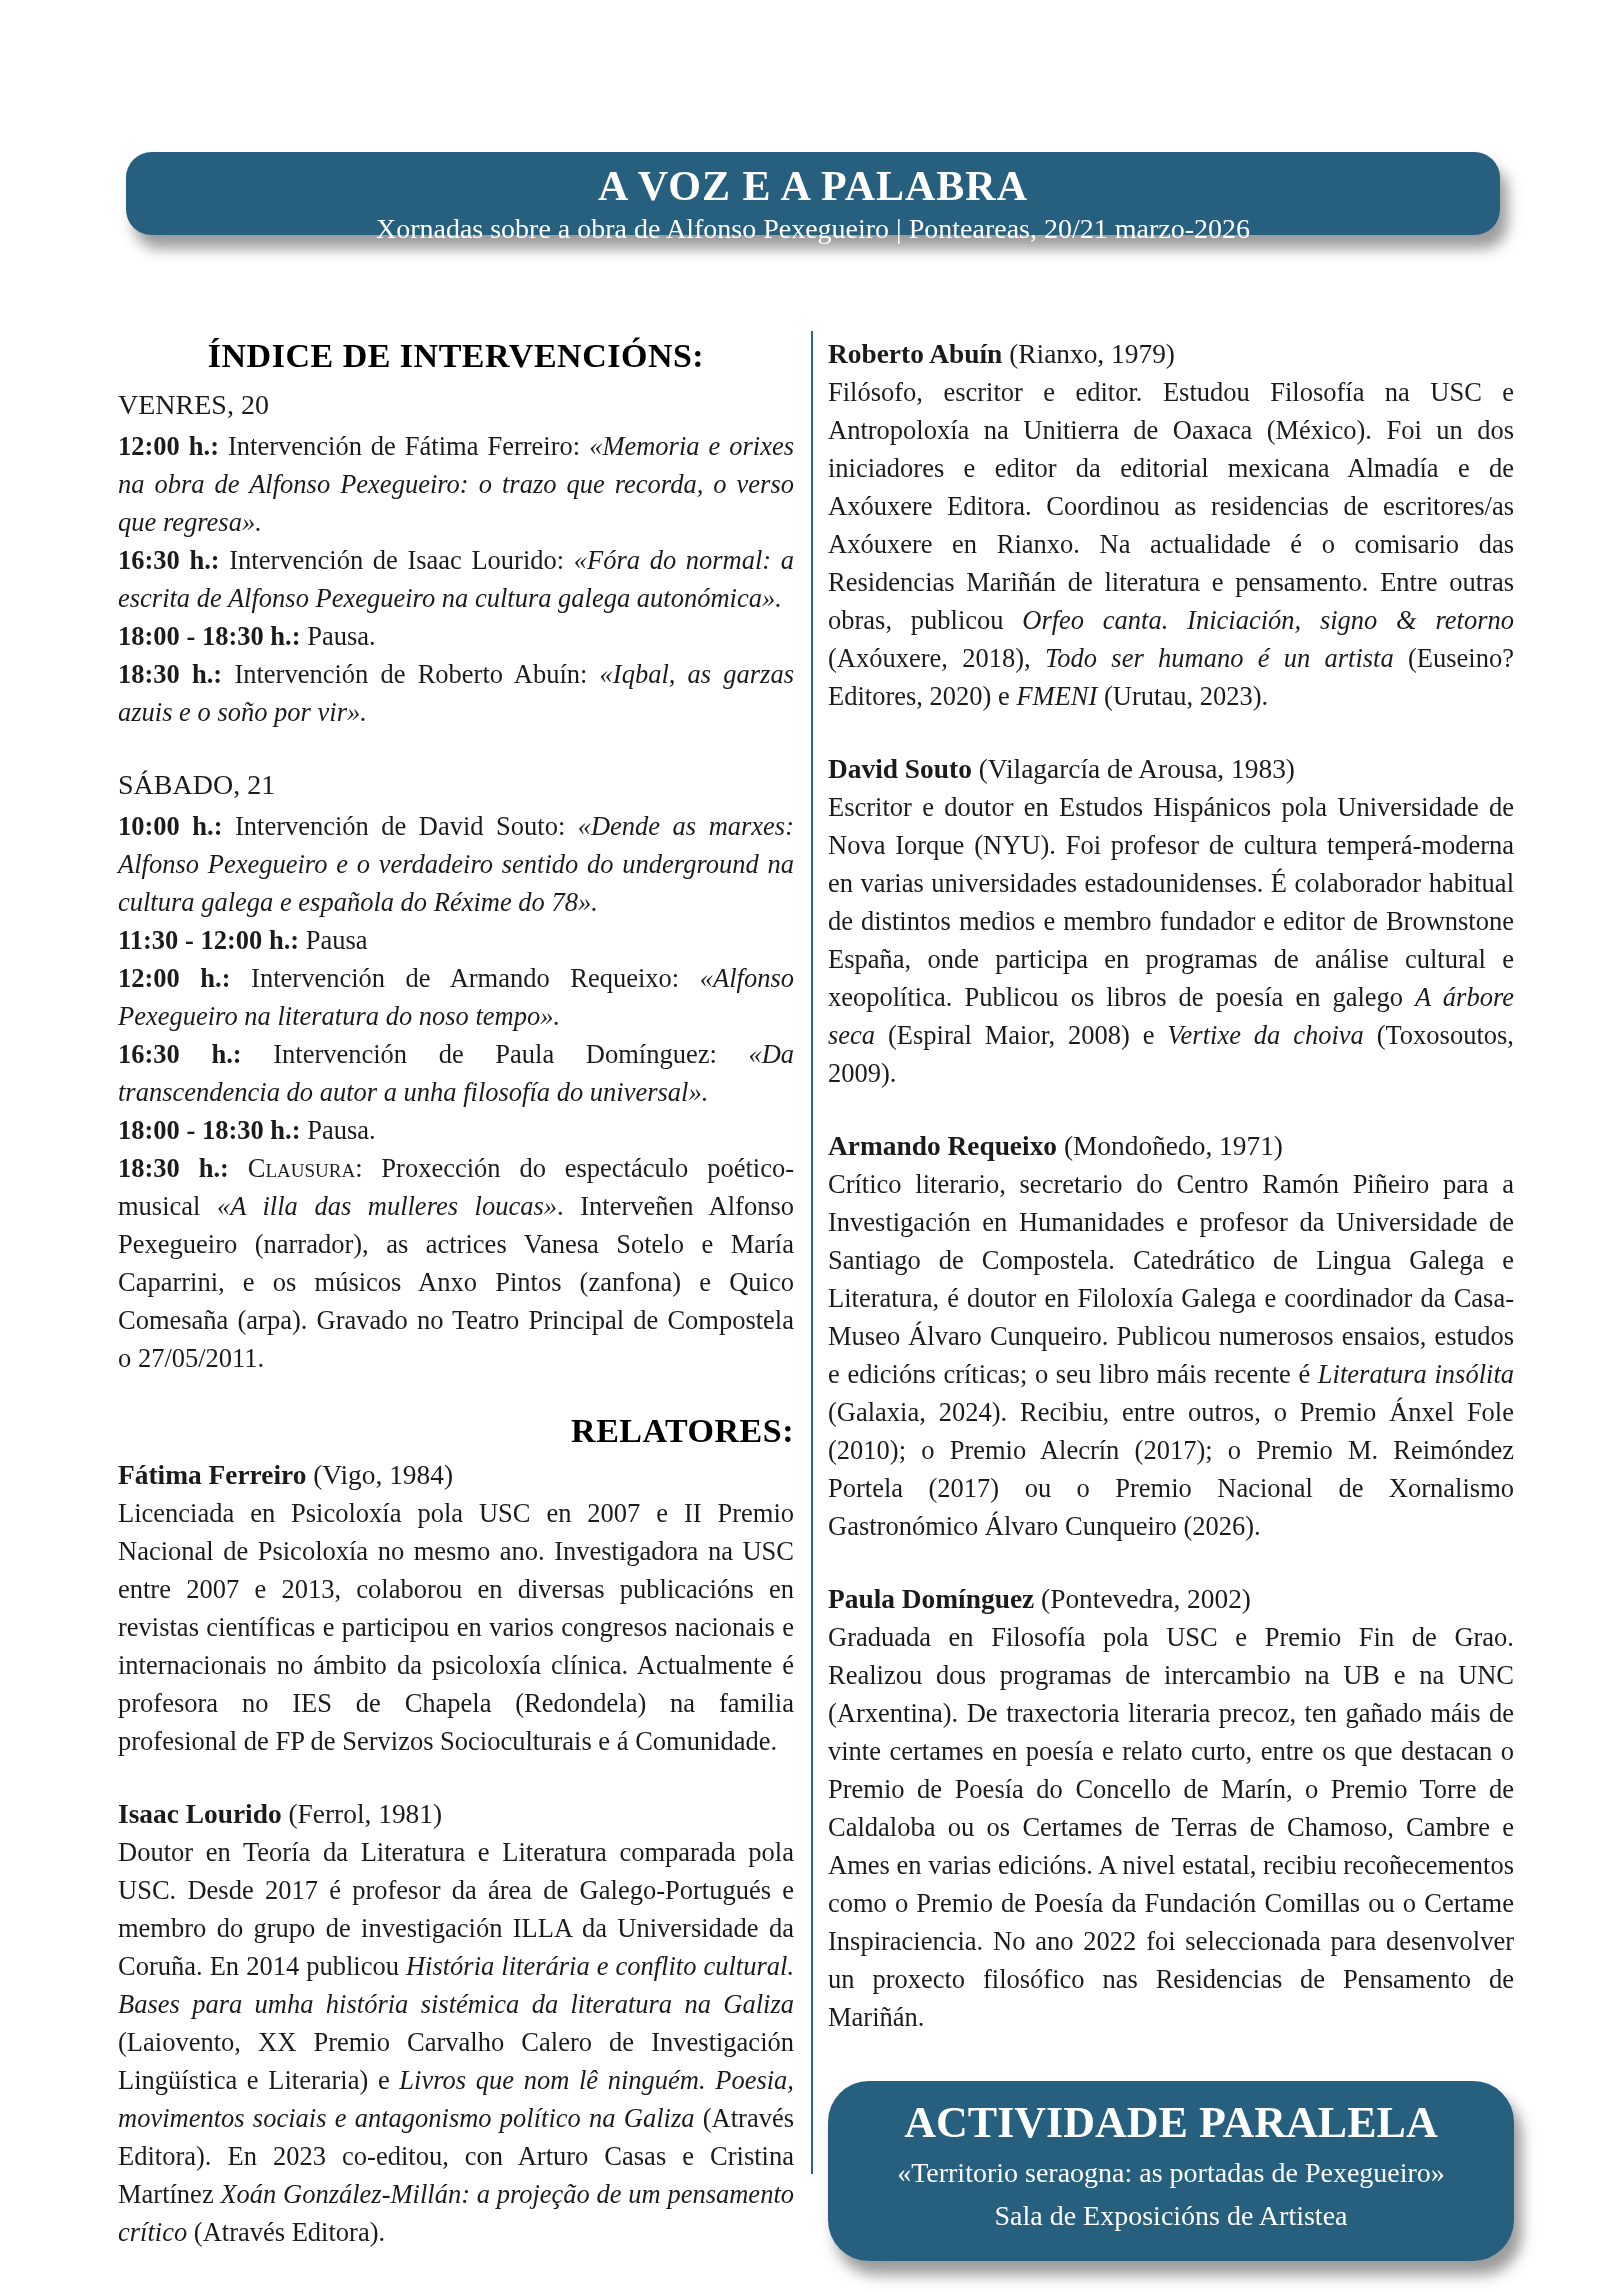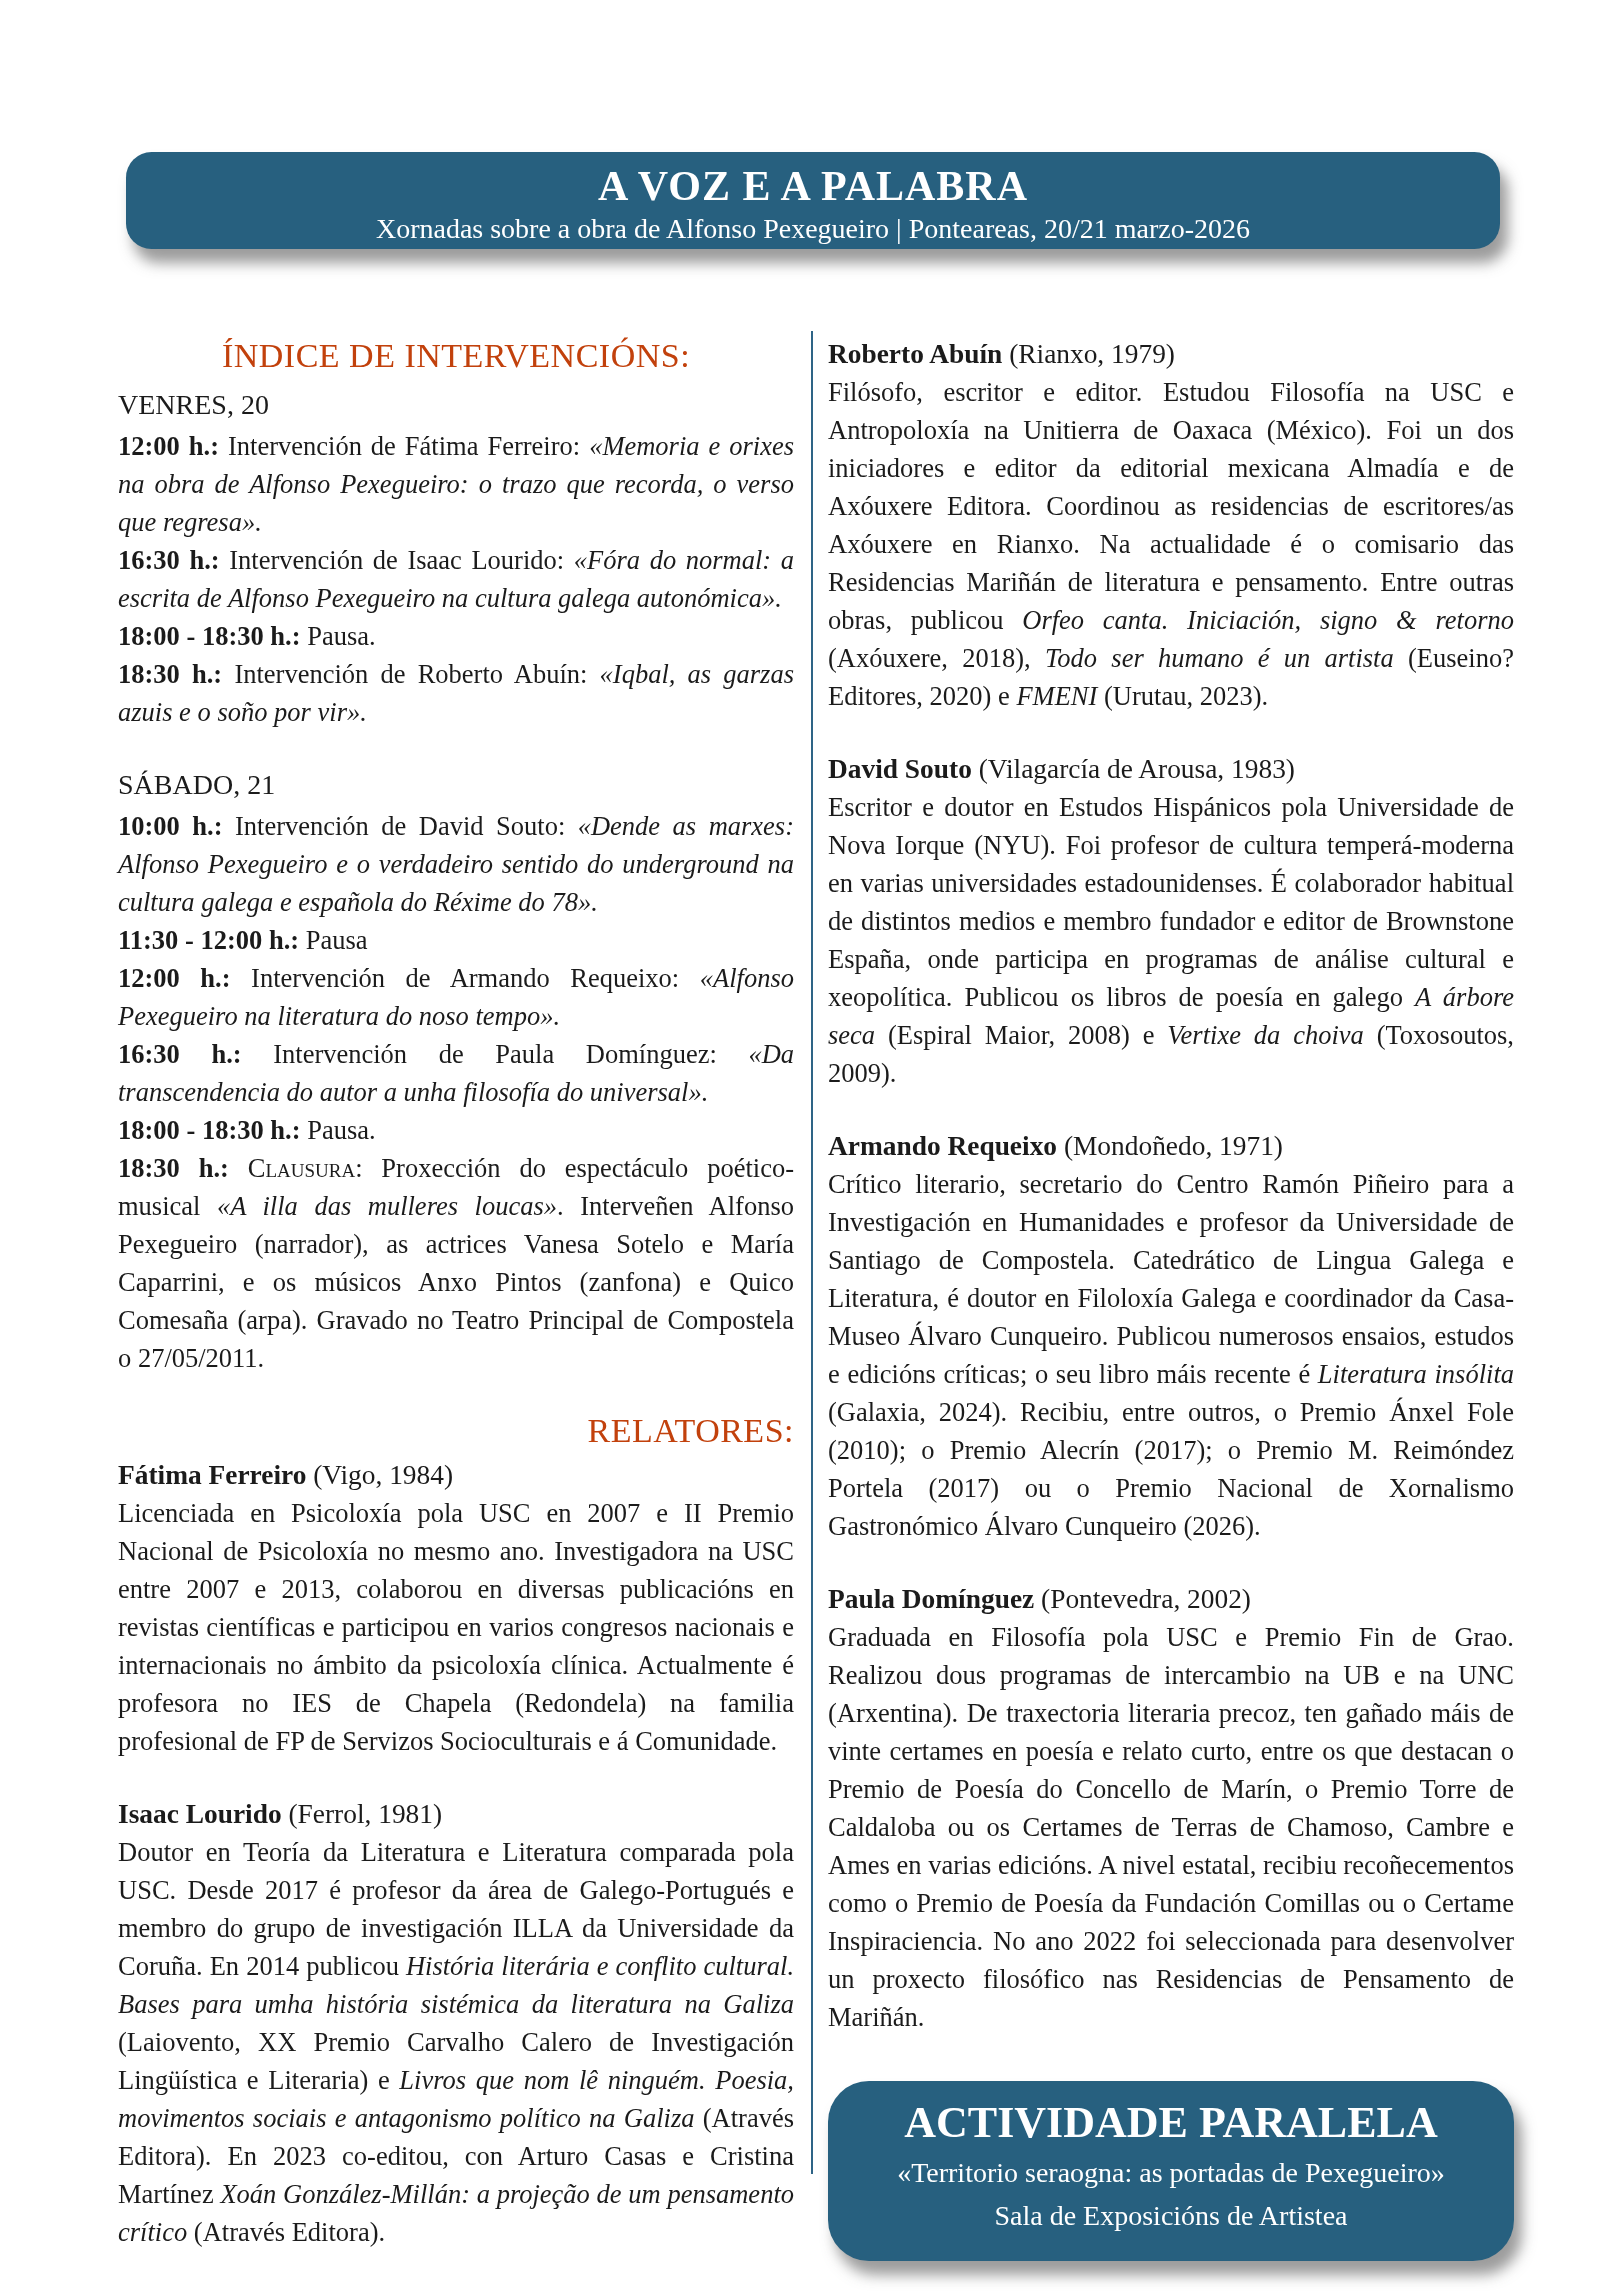--- a/index.html
+++ b/index.html
@@ -6,34 +6,34 @@
   .page{
     position:relative;
     width:1621px;height:2293px;
     background:#ffffff;
     font-family:"Liberation Serif", serif;
     color:#1b1b1b;
     overflow:hidden;
   }
   
   .banner{
-    position:absolute;left:126px;top:152px;width:1374px;height:97px;
+    position:absolute;left:126px;top:152px;width:1374px;height:83px;
     background:#27607f;border-radius:25.5px;
     box-shadow:7.8px 13.7px 13.7px rgba(75,75,75,.55);
     color:#ffffff;text-align:center;box-sizing:border-box;padding-top:10.8px;
   }
   .banner-title{font-size:42px;font-weight:700;letter-spacing:1px;line-height:47px;}
   .banner-sub{font-size:28px;line-height:37px;}
   
   .divider{position:absolute;left:811px;top:331px;width:2px;height:1843px;background:#2e6486;}
   .col{position:absolute;top:335px;}
   .col-left{left:118px;width:676px;}
   .col-right{left:828px;width:686px;}
   .section-title{
-    margin:0 0 9.8px;color:#c2410c;font-size:34px;font-weight:400;
+    margin:0 0 9.8px;color:#000000;font-size:34px;font-weight:700;
     text-align:center;letter-spacing:0.5px;line-height:41px;
   }
   .section-title.relatores{margin:33px 0 5.9px;text-align:right;}
   .day-title{font-size:28px;margin:0 0 2.9px;line-height:38px;font-weight:400;}
   .day + .day{margin-top:35px;}
   .item,.bio{font-size:26.5px;line-height:38px;text-align:justify;margin:0;}
   .speaker + .speaker{margin-top:35px;}
   .speaker-name{font-size:27.4px;line-height:38px;margin:0;}
   .speaker-name .b{font-weight:700;}
   .b{font-weight:700;}

